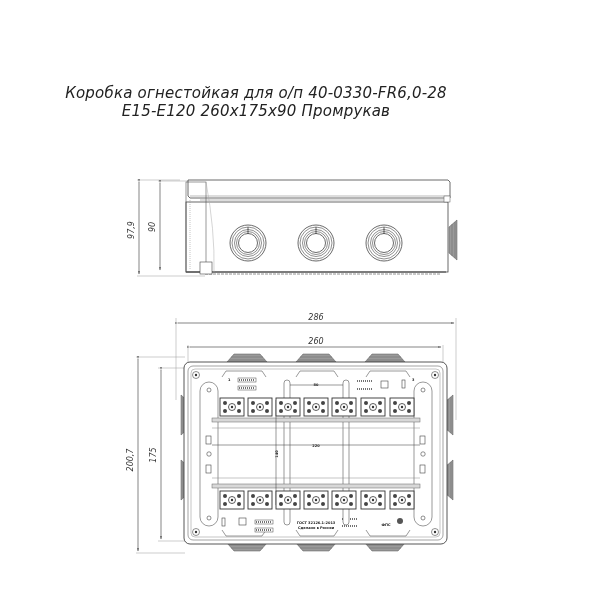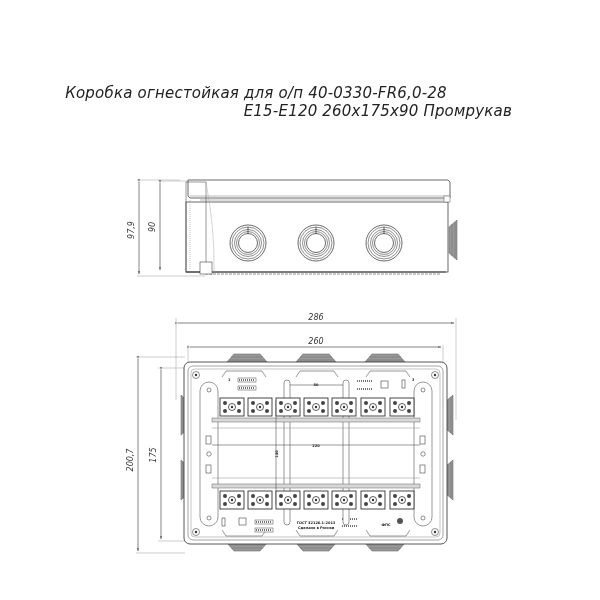--- a/index.html
+++ b/index.html
@@ -1,20 +1,20 @@
 <!DOCTYPE html>
 <html><head>
 <meta charset="utf-8">
 <style>
   html,body{margin:0;padding:0;background:#fff;}
   body{width:600px;height:600px;overflow:hidden;position:relative;font-family:"DejaVu Sans",sans-serif;}
   .title{position:absolute;left:0;width:512px;text-align:center;font-family:"DejaVu Sans",sans-serif;
          font-style:italic;font-size:15px;color:#222;letter-spacing:0.2px;font-weight:300;}
   #t1{top:84px;}
-  #t2{top:102px;text-align:right;}
+  #t2{top:102px;}
   svg{position:absolute;left:0;top:0;}
   .dim{font-family:"DejaVu Sans",sans-serif;font-style:italic;font-size:8px;fill:#333;}
   .small{font-family:"DejaVu Sans",sans-serif;font-size:3.5px;fill:#222;font-weight:bold;}
 </style>
 </head>
 <body>
 
 <div class="title" id="t1">Коробка огнестойкая для о/п 40-0330-FR6,0-28</div>
 <div class="title" id="t2">E15-E120 260х175х90 Промрукав</div>
 

